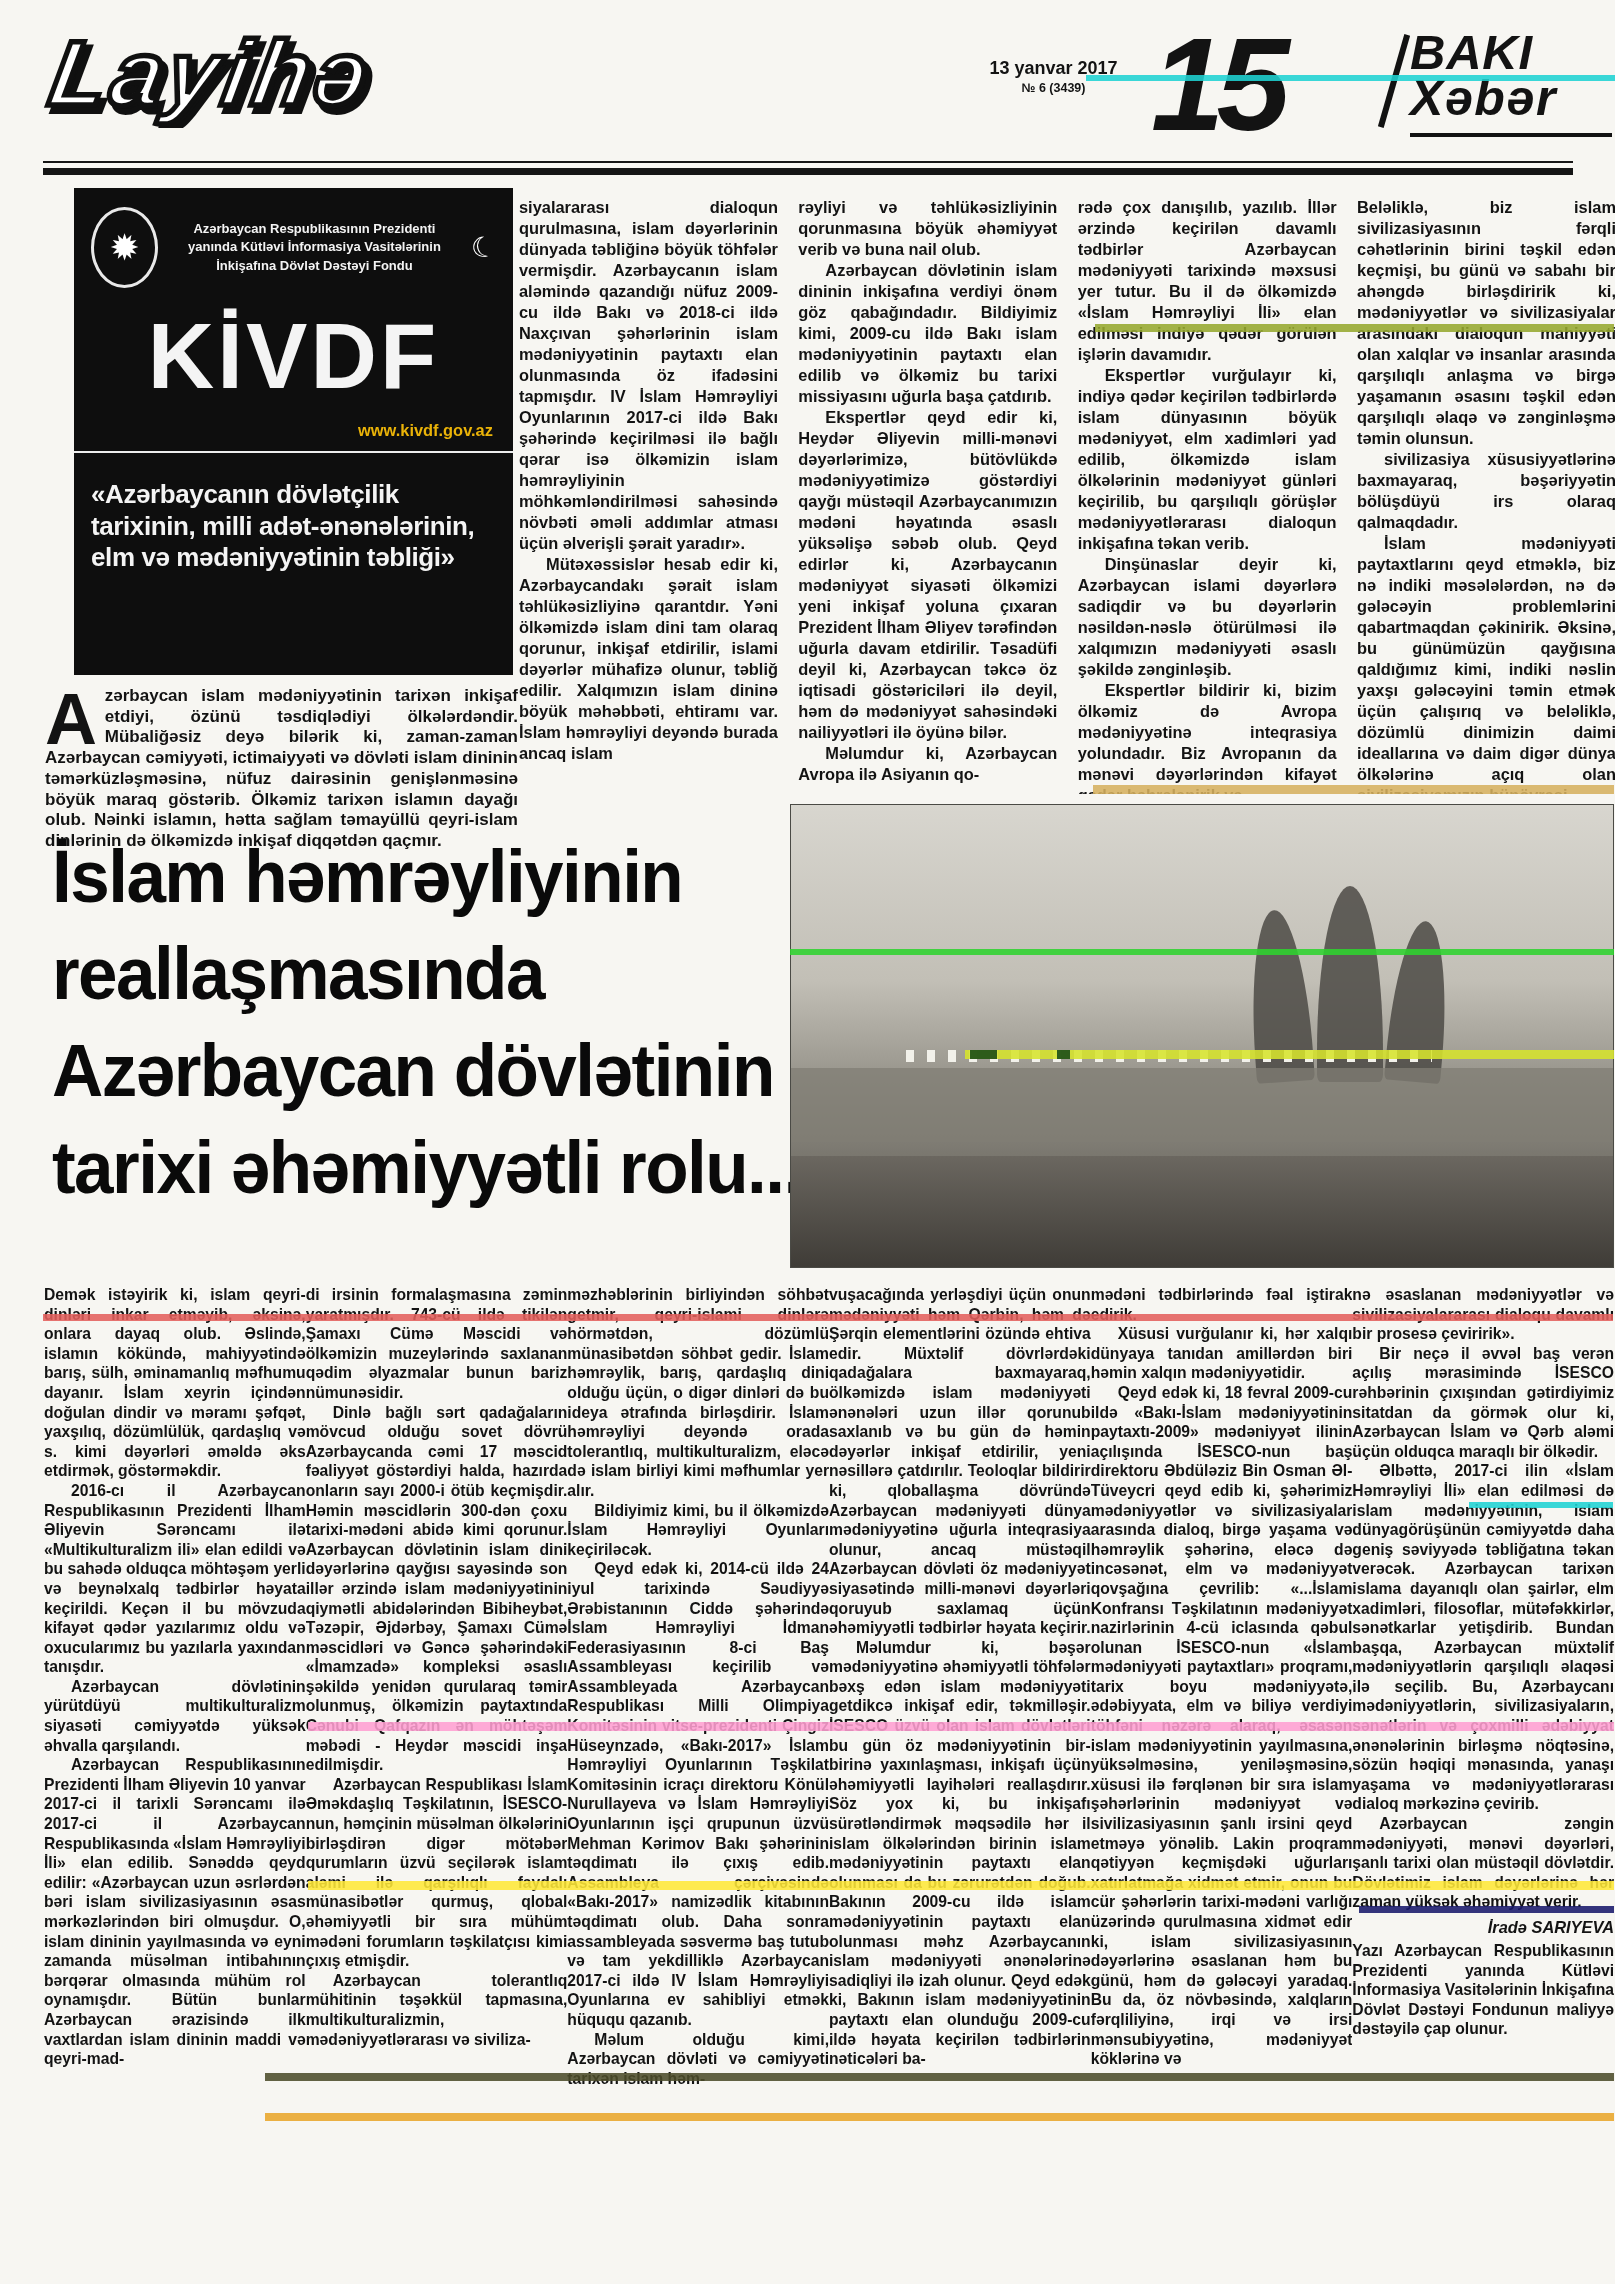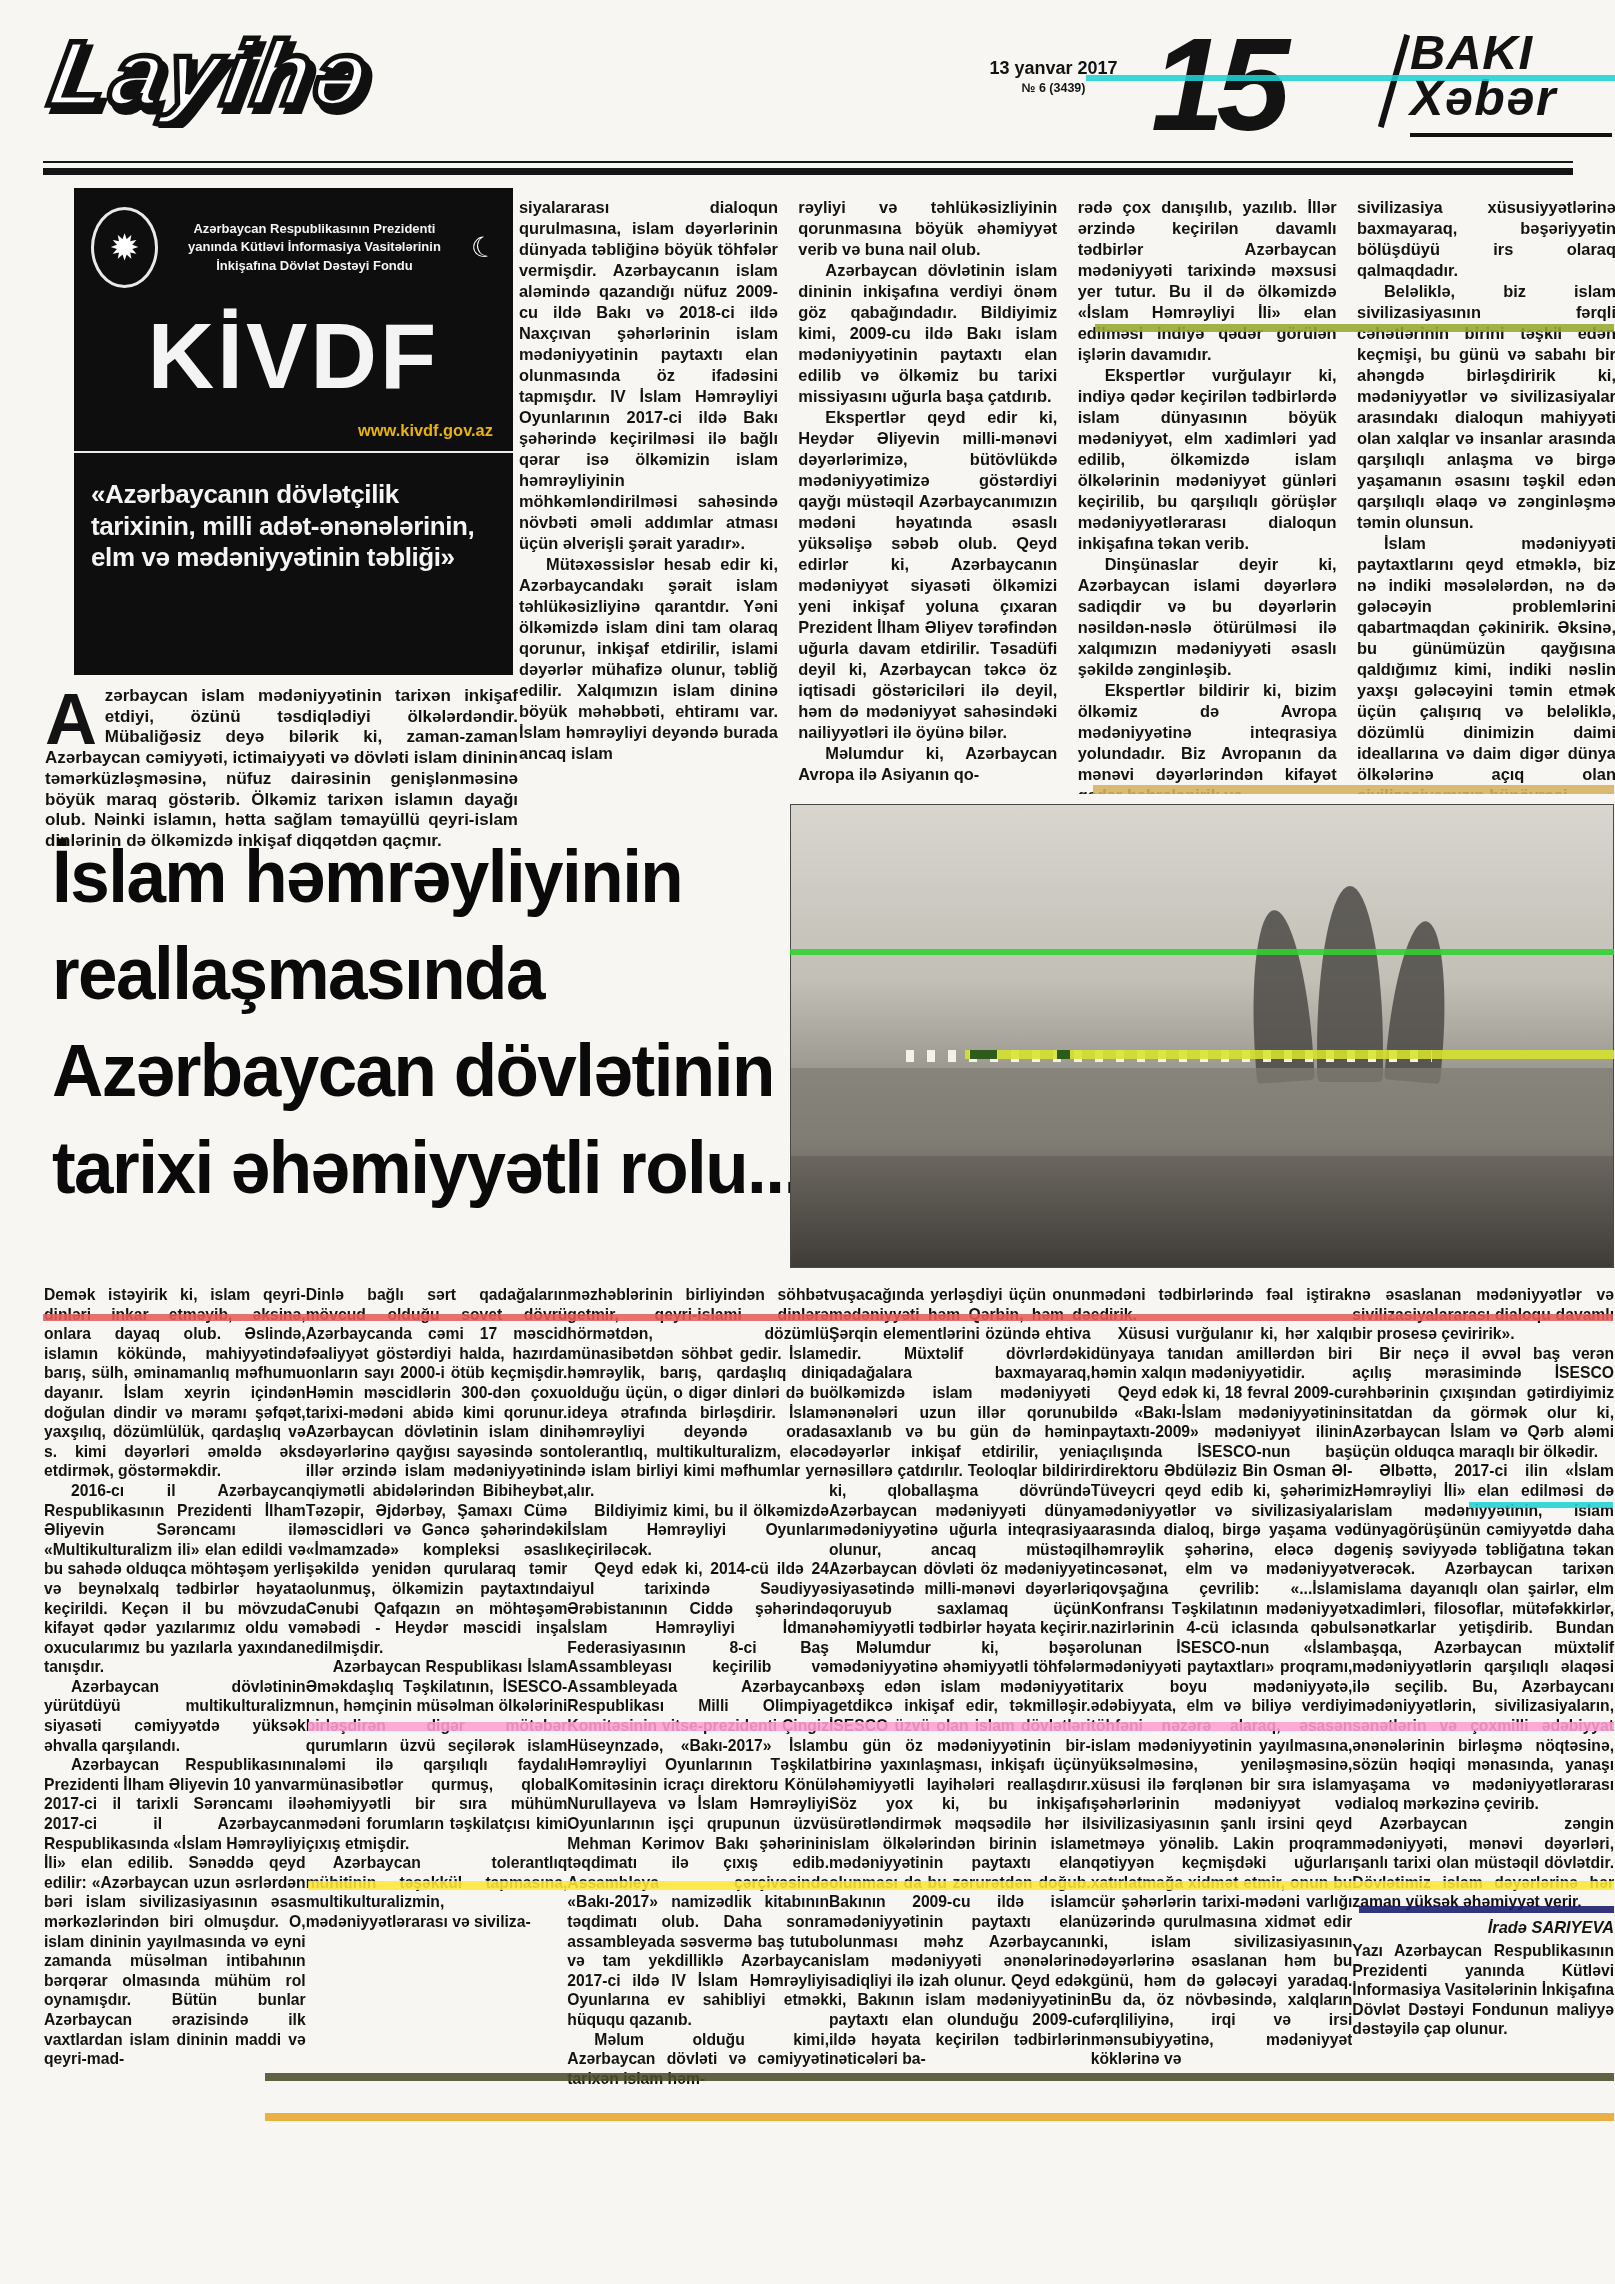--- a/index.html
+++ b/index.html
@@ -125,22 +125,22 @@
         <p>Ekspertlər qeyd edir ki, Heydər Əliyevin milli-mənəvi dəyərlərimizə, bütövlükdə mədəniyyətimizə göstərdiyi qayğı müstəqil Azərbaycanımızın mədəni həyatında əsaslı yüksəlişə səbəb olub. Qeyd edirlər ki, Azərbaycanın mədəniyyət siyasəti ölkəmizi yeni inkişaf yoluna çıxaran Prezident İlham Əliyev tərəfindən uğurla davam etdirilir. Təsadüfi deyil ki, Azərbaycan təkcə öz iqtisadi göstəriciləri ilə deyil, həm də mədəniyyət sahəsindəki nailiyyətləri ilə öyünə bilər.</p>
         <p>Məlumdur ki, Azərbaycan Avropa ilə Asiyanın qo-</p>
       </div>
     <div class="col">
         <p>rədə çox danışılıb, yazılıb. İllər ərzində keçirilən davamlı tədbirlər Azərbaycan mədəniyyəti tarixində məxsusi yer tutur. Bu il də ölkəmizdə «İslam Həmrəyliyi İli» elan edilməsi indiyə qədər görülən işlərin davamıdır.</p>
         <p>Ekspertlər vurğulayır ki, indiyə qədər keçirilən tədbirlərdə islam dünyasının böyük mədəniyyət, elm xadimləri yad edilib, ölkəmizdə islam ölkələrinin mədəniyyət günləri keçirilib, bu qarşılıqlı görüşlər mədəniyyətlərarası dialoqun inkişafına təkan verib.</p>
         <p>Dinşünaslar deyir ki, Azərbaycan islami dəyərlərə sadiqdir və bu dəyərlərin nəsildən-nəslə ötürülməsi ilə xalqımızın mədəniyyəti əsaslı şəkildə zənginləşib.</p>
         <p>Ekspertlər bildirir ki, bizim ölkəmiz də Avropa mədəniyyətinə inteqrasiya yolundadır. Biz Avropanın da mənəvi dəyərlərindən kifayət qədər bəhrələnirik və</p>
       </div>
     <div class="col">
+        <p>Beləliklə, biz islam sivilizasiyasının fərqli cəhətlərinin birini təşkil edən keçmişi, bu günü və sabahı bir ahəngdə birləşdiririk ki, mədəniyyətlər və sivilizasiyalar arasındakı dialoqun mahiyyəti olan xalqlar və insanlar arasında qarşılıqlı anlaşma və birgə yaşamanın əsasını təşkil edən qarşılıqlı əlaqə və zənginləşmə təmin olunsun.</p>
         <p>sivilizasiya xüsusiyyətlərinə baxmayaraq, bəşəriyyətin bölüşdüyü irs olaraq qalmaqdadır.</p>
-        <p>Beləliklə, biz islam sivilizasiyasının fərqli cəhətlərinin birini təşkil edən keçmişi, bu günü və sabahı bir ahəngdə birləşdiririk ki, mədəniyyətlər və sivilizasiyalar arasındakı dialoqun mahiyyəti olan xalqlar və insanlar arasında qarşılıqlı anlaşma və birgə yaşamanın əsasını təşkil edən qarşılıqlı əlaqə və zənginləşmə təmin olunsun.</p>
         <p>İslam mədəniyyəti paytaxtlarını qeyd etməklə, biz nə indiki məsələlərdən, nə də gələcəyin problemlərini qabartmaqdan çəkinirik. Əksinə, bu günümüzün qayğısına qaldığımız kimi, indiki nəslin yaxşı gələcəyini təmin etmək üçün çalışırıq və beləliklə, dözümlü dinimizin daimi ideallarına və daim digər dünya ölkələrinə açıq olan sivilizasiyamızın bünövrəsi-</p>
       </div>
   </div>
 
   <div id="headline">
       <div class="headline-line">İslam həmrəyliyinin</div>
       <div class="headline-line">reallaşmasında</div>
       <div class="headline-line">Azərbaycan dövlətinin</div>
       <div class="headline-line">tarixi əhəmiyyətli rolu...</div>
     </div>
@@ -156,20 +156,21 @@
   </div>
 
   <div id="bottom-cols">
     <div class="col">
         <p>Demək istəyirik ki, islam qeyri-dinləri inkar etməyib, əksinə, onlara dayaq olub. Əslində, islamın kökündə, mahiyyətində barış, sülh, əminamanlıq məfhumu dayanır. İslam xeyrin içindən doğulan dindir və məramı şəfqət, yaxşılıq, dözümlülük, qardaşlıq və s. kimi dəyərləri əməldə əks etdirmək, göstərməkdir.</p>
         <p>2016-cı il Azərbaycan Respublikasının Prezidenti İlham Əliyevin Sərəncamı ilə «Multikulturalizm ili» elan edildi və bu sahədə olduqca möhtəşəm yerli və beynəlxalq tədbirlər həyata keçirildi. Keçən il bu mövzuda kifayət qədər yazılarımız oldu və oxucularımız bu yazılarla yaxından tanışdır.</p>
         <p>Azərbaycan dövlətinin yürütdüyü multikulturalizm siyasəti cəmiyyətdə yüksək əhvalla qarşılandı.</p>
         <p>Azərbaycan Respublikasının Prezidenti İlham Əliyevin 10 yanvar 2017-ci il tarixli Sərəncamı ilə 2017-ci il Azərbaycan Respublikasında «İslam Həmrəyliyi İli» elan edilib. Sənəddə qeyd edilir: «Azərbaycan uzun əsrlərdən bəri islam sivilizasiyasının əsas mərkəzlərindən biri olmuşdur. O, islam dininin yayılmasında və eyni zamanda müsəlman intibahının bərqərar olmasında mühüm rol oynamışdır. Bütün bunlar Azərbaycan ərazisində ilk vaxtlardan islam dininin maddi və qeyri-mad-</p>
       </div>
     <div class="col">
+        <p>di irsinin formalaşmasına zəmin yaratmışdır. 743-cü ildə tikilən Şamaxı Cümə Məscidi və ölkəmizin muzeylərində saxlanan qədim əlyazmalar bunun bariz nümunəsidir.</p>
         <p>Dinlə bağlı sərt qadağaların mövcud olduğu sovet dövrü Azərbaycanda cəmi 17 məscid fəaliyyət göstərdiyi halda, hazırda onların sayı 2000-i ötüb keçmişdir. Həmin məscidlərin 300-dən çoxu tarixi-mədəni abidə kimi qorunur. Azərbaycan dövlətinin islam dini dəyərlərinə qayğısı sayəsində son illər ərzində islam mədəniyyətinin qiymətli abidələrindən Bibiheybət, Təzəpir, Əjdərbəy, Şamaxı Cümə məscidləri və Gəncə şəhərindəki «İmamzadə» kompleksi əsaslı şəkildə yenidən qurularaq təmir olunmuş, ölkəmizin paytaxtında Cənubi Qafqazın ən möhtəşəm məbədi - Heydər məscidi inşa edilmişdir.</p>
         <p>Azərbaycan Respublikası İslam Əməkdaşlıq Təşkilatının, İSESCO-nun, həmçinin müsəlman ölkələrini birləşdirən digər mötəbər qurumların üzvü seçilərək islam aləmi ilə qarşılıqlı faydalı münasibətlər qurmuş, qlobal əhəmiyyətli bir sıra mühüm mədəni forumların təşkilatçısı kimi çıxış etmişdir.</p>
         <p>Azərbaycan tolerantlıq mühitinin təşəkkül tapmasına, multikulturalizmin, mədəniyyətlərarası və siviliza-</p>
       </div>
     <div class="col">
         <p>məzhəblərinin birliyindən söhbət getmir, qeyri-islami dinlərə hörmətdən, dözümlü münasibətdən söhbət gedir. İslam həmrəylik, barış, qardaşlıq dini olduğu üçün, o digər dinləri də bu ideya ətrafında birləşdirir. İslam həmrəyliyi deyəndə orada tolerantlıq, multikulturalizm, eləcə də islam birliyi kimi məfhumlar yer alır.</p>
         <p>Bildiyimiz kimi, bu il ölkəmizdə İslam Həmrəyliyi Oyunları keçiriləcək.</p>
         <p>Qeyd edək ki, 2014-cü ildə 24 iyul tarixində Səudiyyə Ərəbistanının Ciddə şəhərində İslam Həmrəyliyi İdman Federasiyasının 8-ci Baş Assambleyası keçirilib və Assambleyada Azərbaycan Respublikası Milli Olimpiya Komitəsinin vitse-prezidenti Çingiz Hüseynzadə, «Bakı-2017» İslam Həmrəyliyi Oyunlarının Təşkilat Komitəsinin icraçı direktoru Könül Nurullayeva və İslam Həmrəyliyi Oyunlarının işçi qrupunun üzvü Mehman Kərimov Bakı şəhərinin təqdimatı ilə çıxış edib. Assambleya çərçivəsində «Bakı-2017» namizədlik kitabının təqdimatı olub. Daha sonra assambleyada səsvermə baş tutub və tam yekdilliklə Azərbaycan 2017-ci ildə IV İslam Həmrəyliyi Oyunlarına ev sahibliyi etmək hüququ qazanıb.</p>
         <p>Məlum olduğu kimi, Azərbaycan dövləti və cəmiyyəti tarixən islam həm-</p>
       </div>

